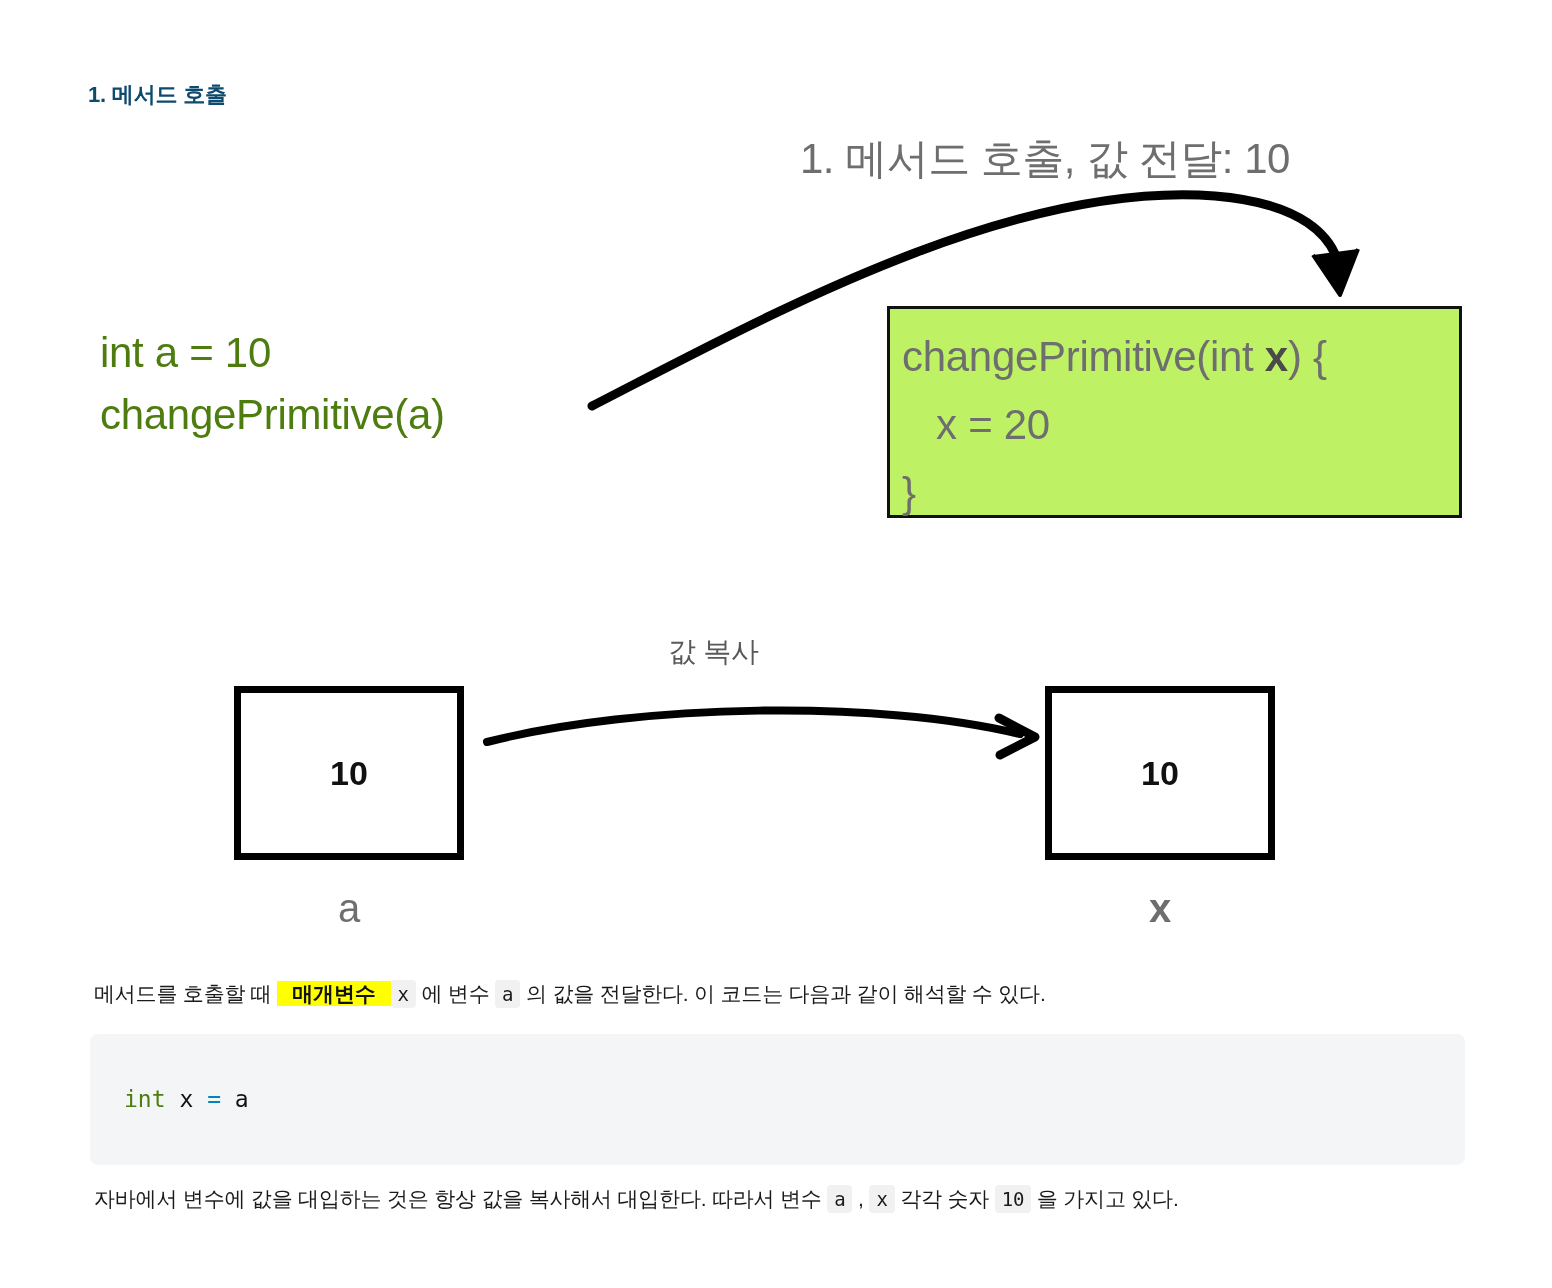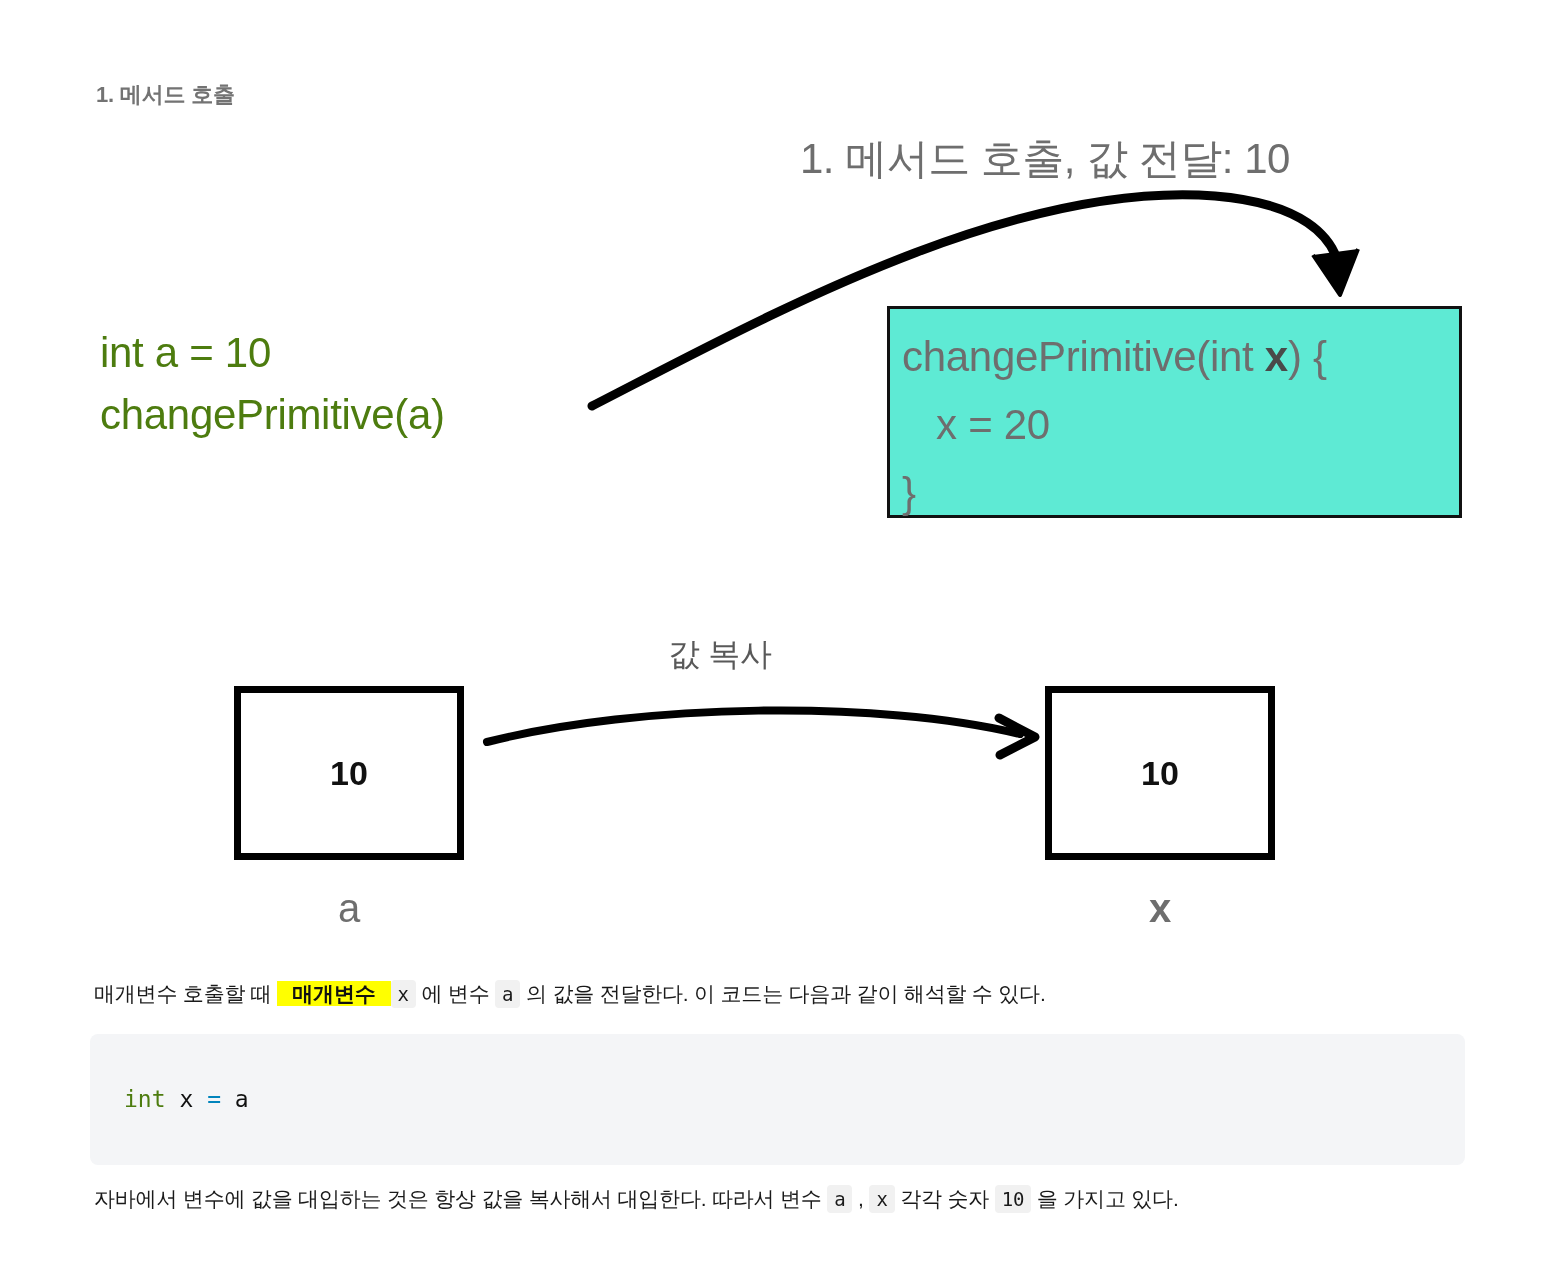--- a/index.html
+++ b/index.html
@@ -12,25 +12,25 @@
     height: 1288px;
     position: relative;
     overflow: hidden;
     font-family: "Liberation Sans", "DejaVu Sans", sans-serif;
     -webkit-font-smoothing: antialiased;
   }
 
   
   .section-heading {
     position: absolute;
-    left: 96px;
+    left: 88px;
     top: 80px;
     font-size: 22px;
     font-weight: bold;
-    color: #737373;
+    color: #0c4a6e;
     letter-spacing: -0.2px;
   }
 
   
   .diagram {
     position: absolute;
     left: 0;
     top: 0;
     width: 1552px;
     height: 960px;
@@ -57,21 +57,21 @@
     letter-spacing: -0.3px;
   }
 
   .method-box {
     position: absolute;
     left: 887px;
     top: 306px;
     width: 575px;
     height: 212px;
     border: 3px solid #111111;
-    background: #5eead4;
+    background: #bef264;
     box-sizing: border-box;
   }
   .method-code {
     position: absolute;
     left: 12px;
     top: 14px;
     font-size: 42px;
     line-height: 68px;
     color: #6e6e6e;
     white-space: pre;
@@ -87,21 +87,21 @@
     width: 1552px;
     height: 960px;
     pointer-events: none;
   }
 
   
   .copy-label {
     position: absolute;
     left: 668px;
     top: 633px;
-    font-size: 32px;
+    font-size: 28px;
     color: #595959;
     white-space: nowrap;
     letter-spacing: -0.3px;
   }
 
   .mem-box {
     position: absolute;
     width: 230px;
     height: 174px;
     border: 7px solid #000000;
@@ -217,19 +217,19 @@
   </div>
   <div class="mem-name mem-name-a">a</div>
 
   <div class="mem-box mem-box-x">
     <span class="mem-value">10</span>
   </div>
   <div class="mem-name mem-name-x">x</div>
 
 </div>
 
-<div class="prose prose-1"><span>매개변수 호출할 때 </span><span class="hl">매개변수</span><code class="inline">x</code><span> 에 변수 </span><code class="inline">a</code><span> 의 값을 전달한다. 이 코드는 다음과 같이 해석할 수 있다.</span></div>
+<div class="prose prose-1"><span>메서드를 호출할 때 </span><span class="hl">매개변수</span><code class="inline">x</code><span> 에 변수 </span><code class="inline">a</code><span> 의 값을 전달한다. 이 코드는 다음과 같이 해석할 수 있다.</span></div>
 
 <div class="codeblock">
   <pre><span class="tok-kw">int</span> <span class="tok-id">x</span> <span class="tok-op">=</span> <span class="tok-id">a</span></pre>
 </div>
 
 <div class="prose prose-2"><span>자바에서 변수에 값을 대입하는 것은 항상 값을 복사해서 대입한다. 따라서 변수 </span><code class="inline">a</code><span> , </span><code class="inline">x</code><span> 각각 숫자 </span><code class="inline">10</code><span> 을 가지고 있다.</span></div>
 
 </body></html>

